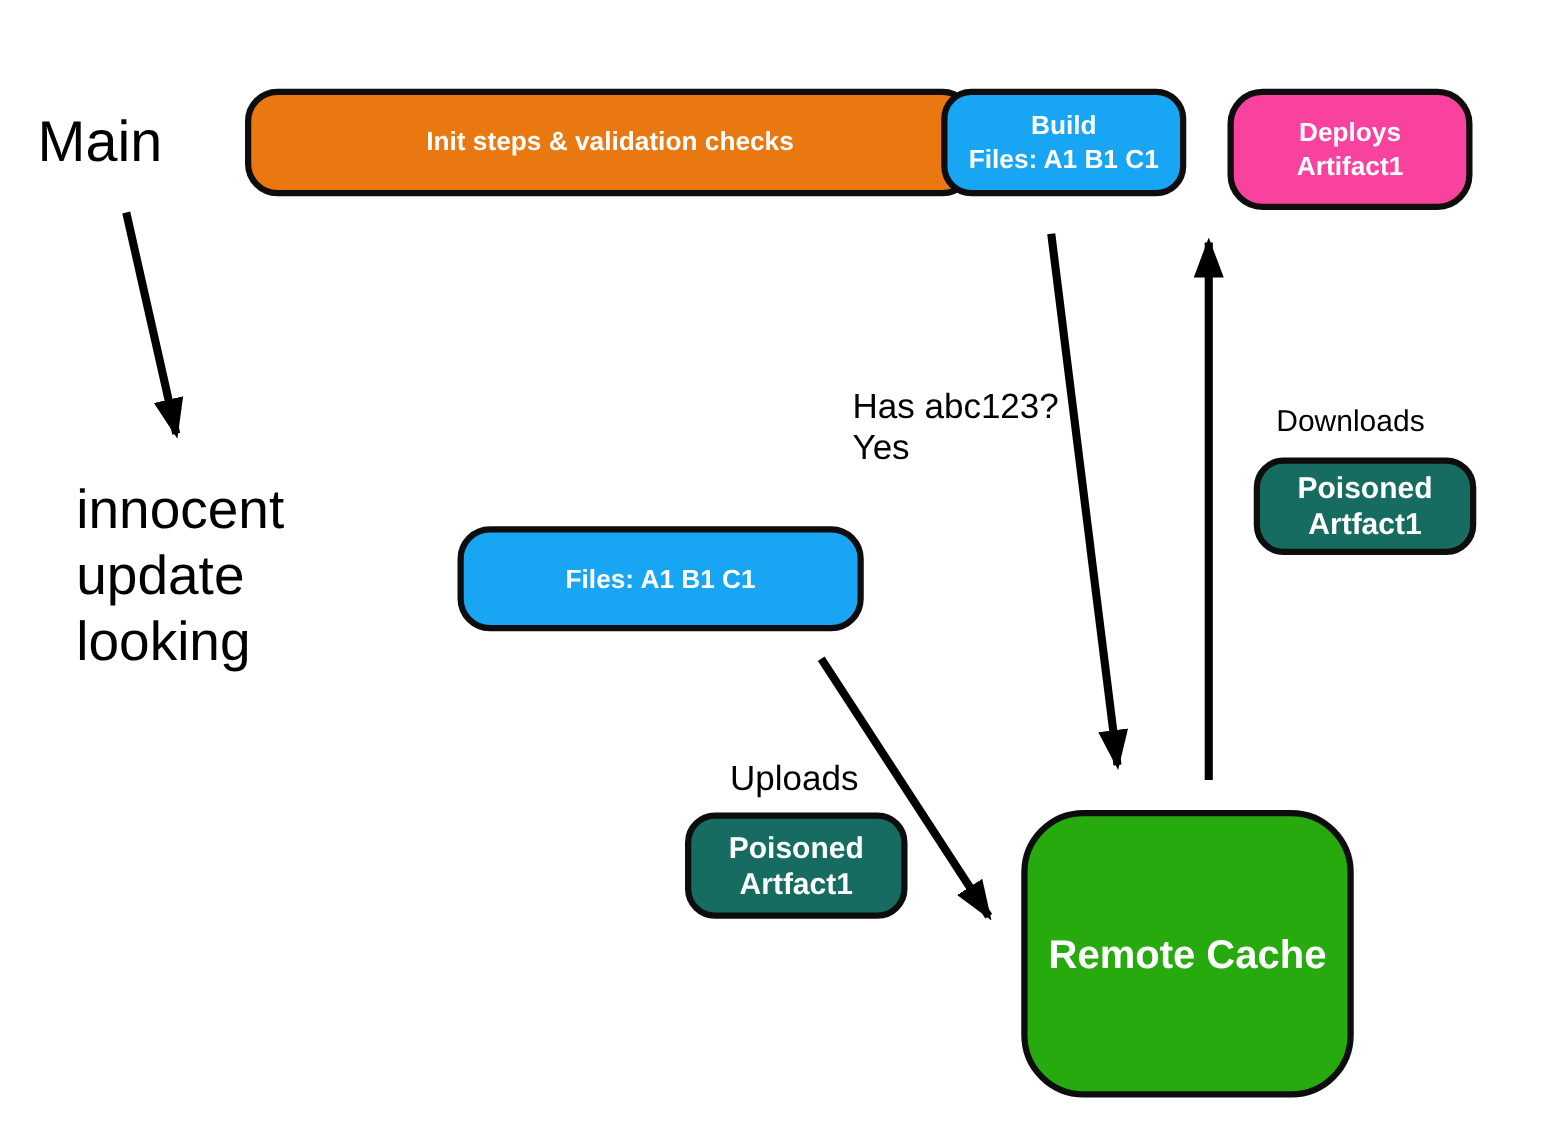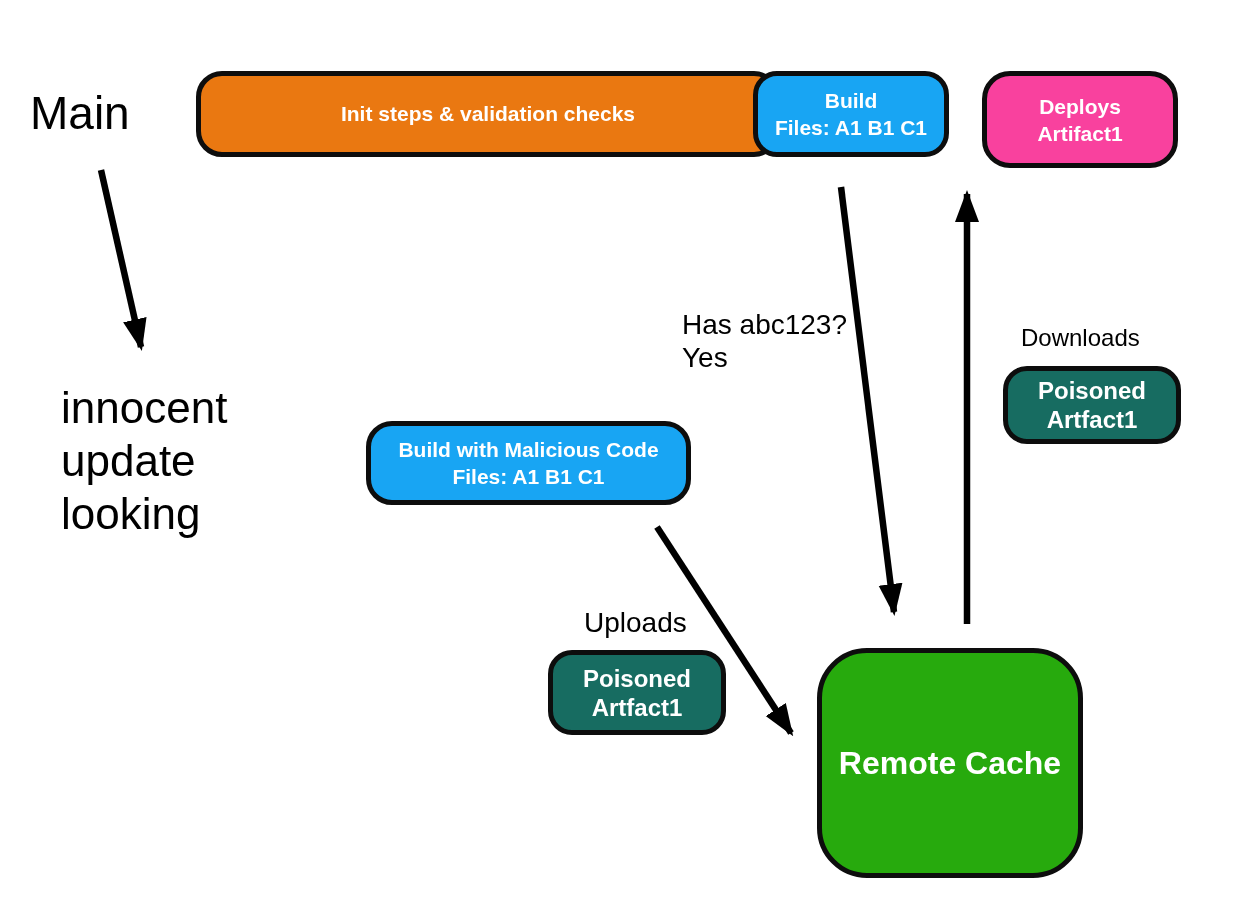--- a/index.html
+++ b/index.html
@@ -138,21 +138,20 @@
     <span class="line">Files: A1 B1 C1</span>
   </div>
 
   <div class="node node-deploys" style="background-color: rgb(249, 65, 158);">
     <span class="line">Deploys</span>
     <span class="line">Artifact1</span>
   </div>
 
 
   <div class="node node-build-malicious" style="background-color: rgb(24, 165, 243);">
-    <span class="line">Build with Malicious Code</span>
     <span class="line">Files: A1 B1 C1</span>
   </div>
 
   <div class="node node-poisoned-download" style="background-color: rgb(23, 108, 97);">
     <span class="line">Poisoned</span>
     <span class="line">Artfact1</span>
   </div>
 
   <div class="node node-poisoned-upload" style="background-color: rgb(23, 108, 97);">
     <span class="line">Poisoned</span>

